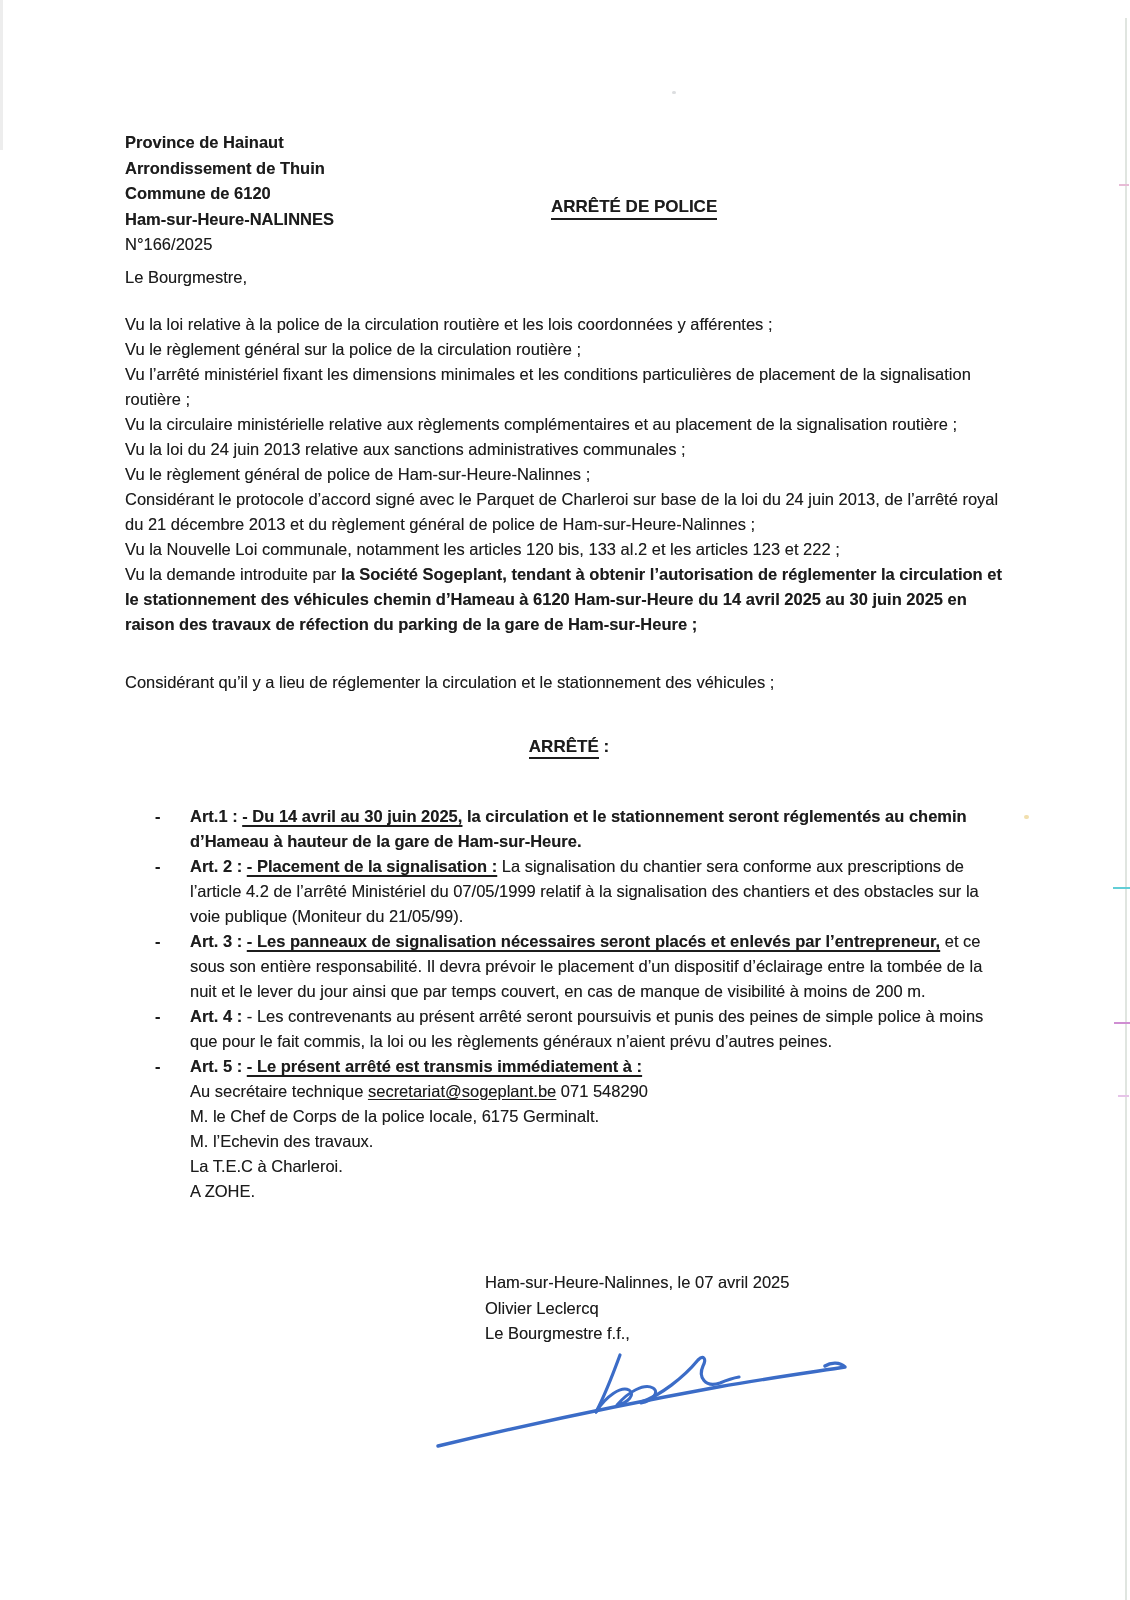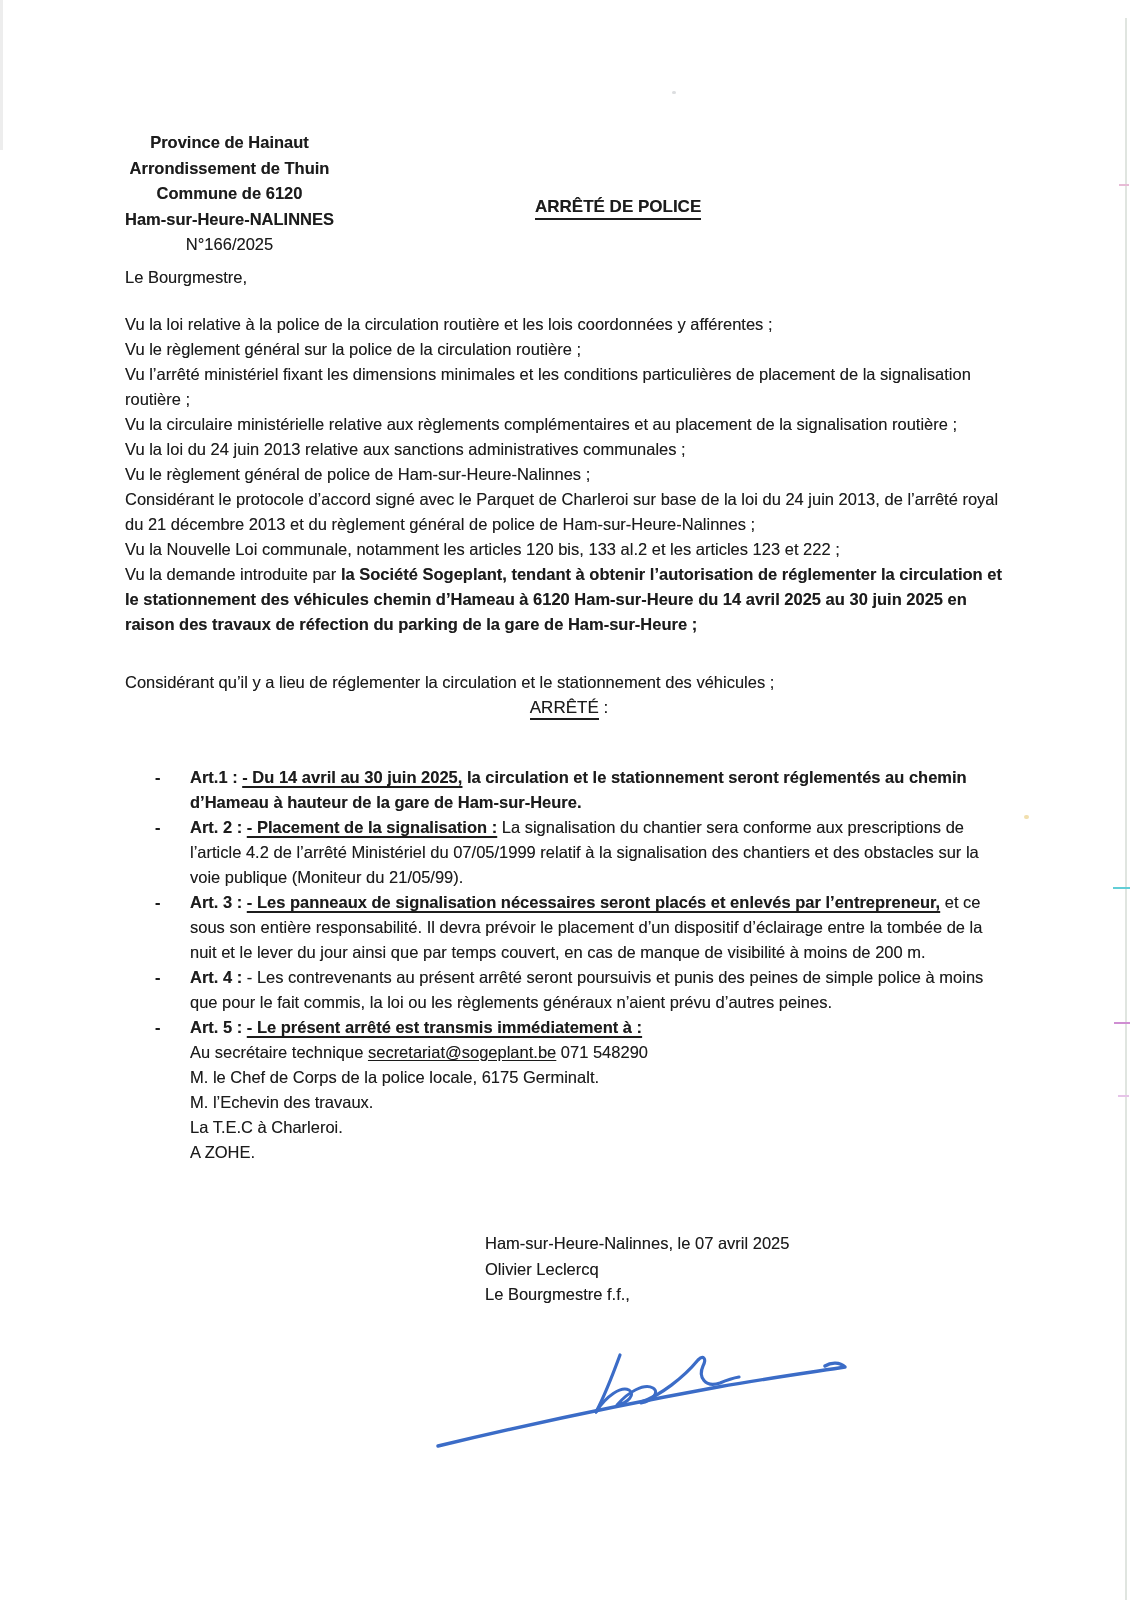--- a/index.html
+++ b/index.html
@@ -7,36 +7,36 @@
     position:relative;
     width:1130px;height:1600px;
     background:#ffffff;
     font-family:"Liberation Sans","DejaVu Sans",sans-serif;
     color:#1c1c1c;
     overflow:hidden;
     text-shadow:0 0 0.4px rgba(20,20,20,0.45);
   }
   
   .hdr{position:absolute;left:125px;top:130px;line-height:25.5px;font-size:16.5px;}
-  .hdr .hline{font-weight:bold;white-space:nowrap;text-align:center;}
+  .hdr .hline{font-weight:bold;white-space:nowrap;}
   .hdr .hline.regular{font-weight:normal;}
   .doc-title{
-    position:absolute;left:535px;top:197px;
+    position:absolute;left:551px;top:197px;
     font-size:17px;font-weight:bold;white-space:nowrap;
     border-bottom:2px solid #1c1c1c;padding-bottom:1px;
   }
   .salutation{position:absolute;left:125px;top:268px;font-size:16.5px;}
   
   .col{
     position:absolute;left:125px;top:312px;width:888px;
     font-size:16.5px;line-height:25px;
   }
   .para{margin:0;}
   .considerant{margin-top:33px;}
-  .decree-head{text-align:center;font-weight:normal;font-size:17px;}
+  .decree-head{margin-top:39px;text-align:center;font-weight:bold;font-size:17px;}
   .decree-head .u{border-bottom:2px solid #1c1c1c;padding-bottom:1px;}
   .articles{margin-top:45px;}
   .art-row{display:flex;}
   .art-dash{flex:none;width:35px;margin-left:30px;font-weight:bold;}
   .art-body{flex:1;}
   .art-label{font-weight:bold;}
   .recipients{padding-left:65px;}
   .closing{margin-top:66px;margin-left:360px;}
   .closing div{line-height:25.5px;}
   

